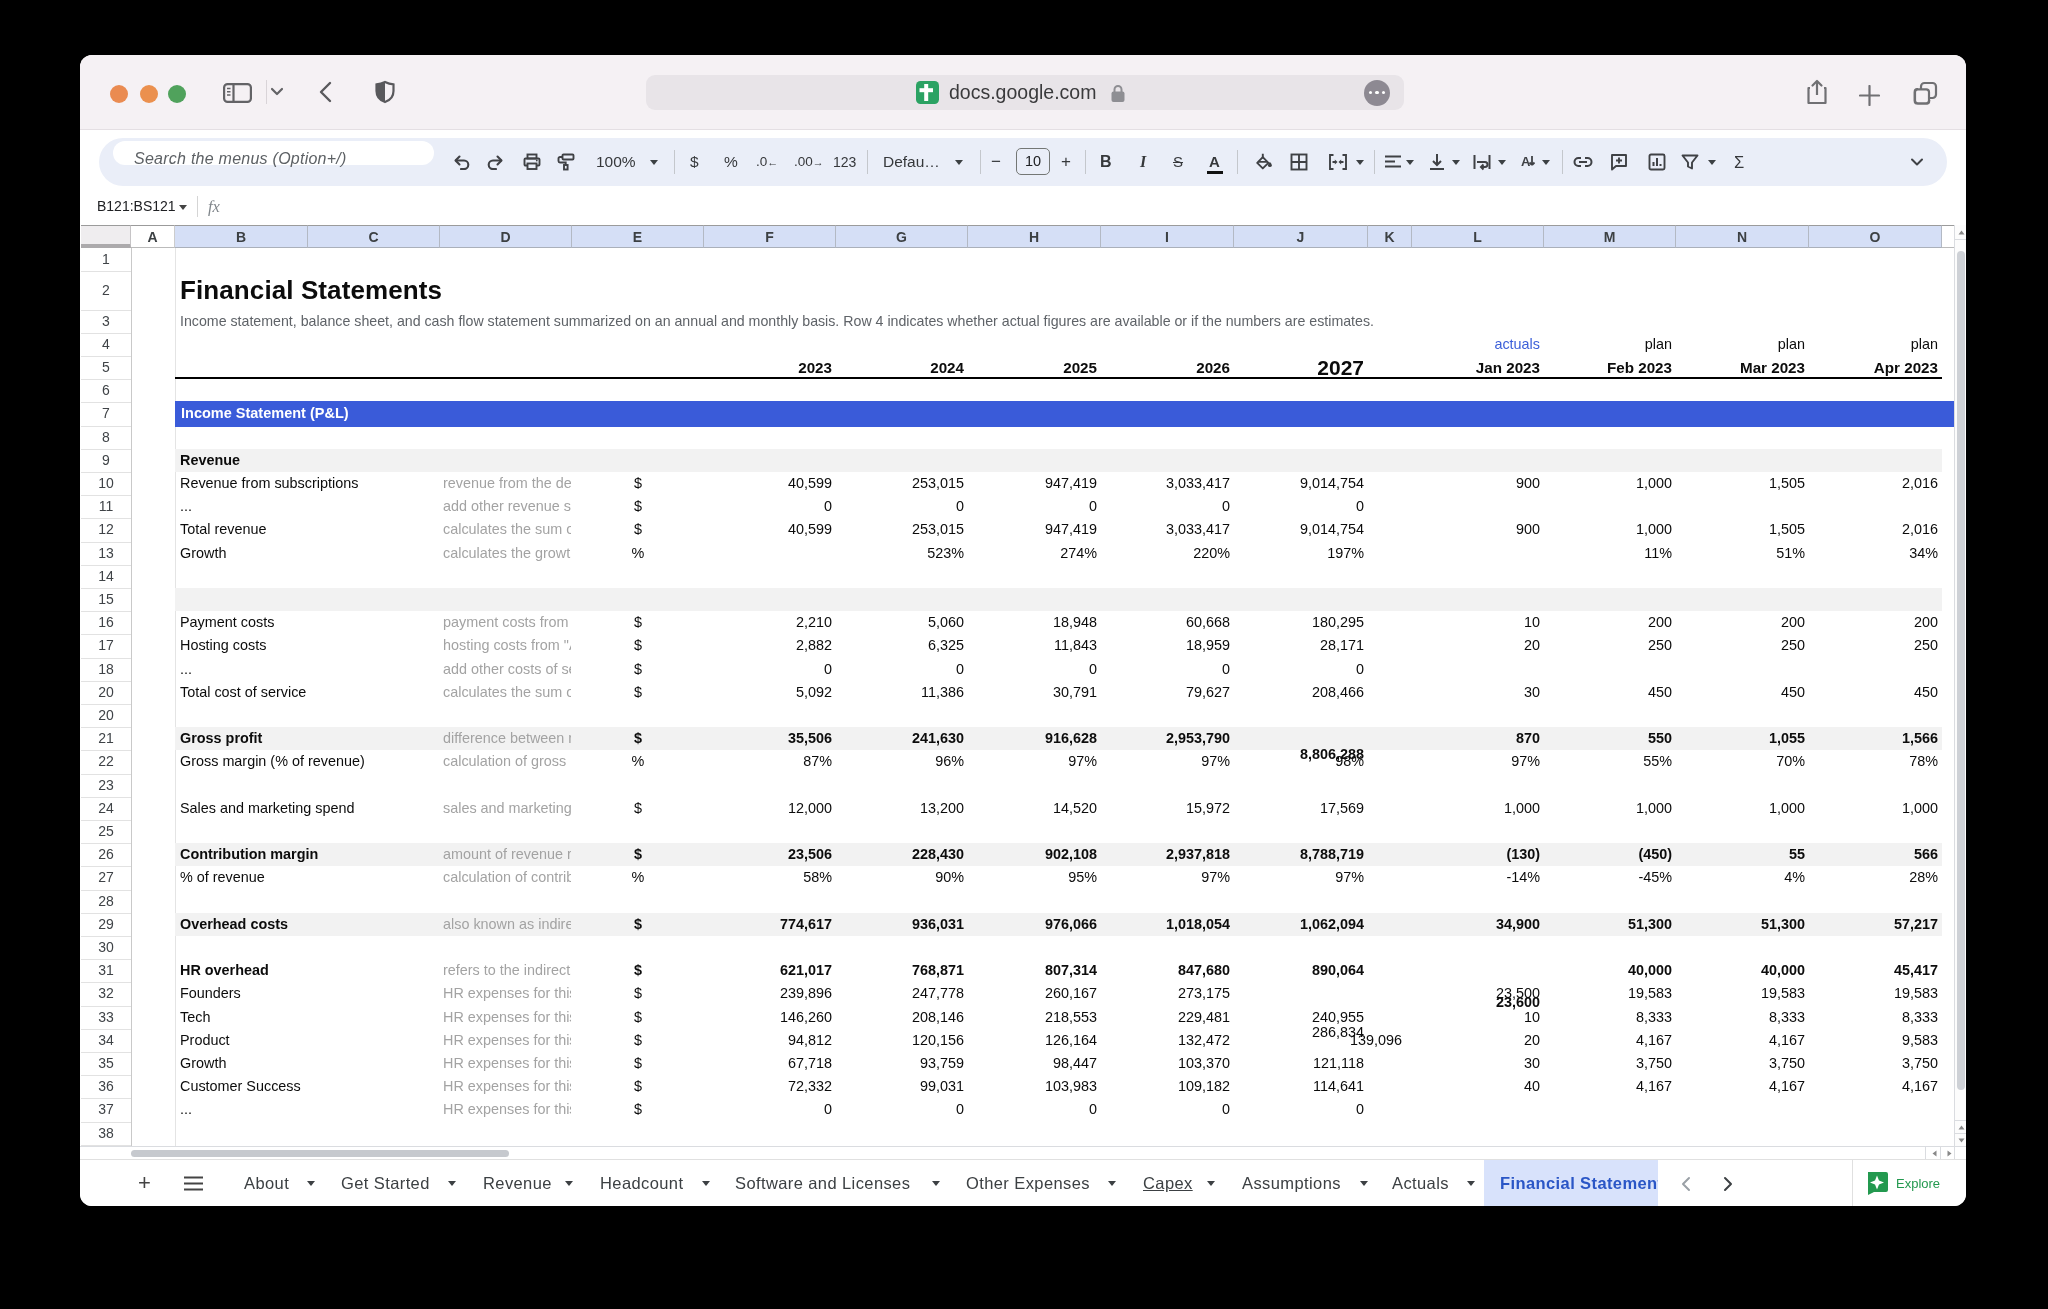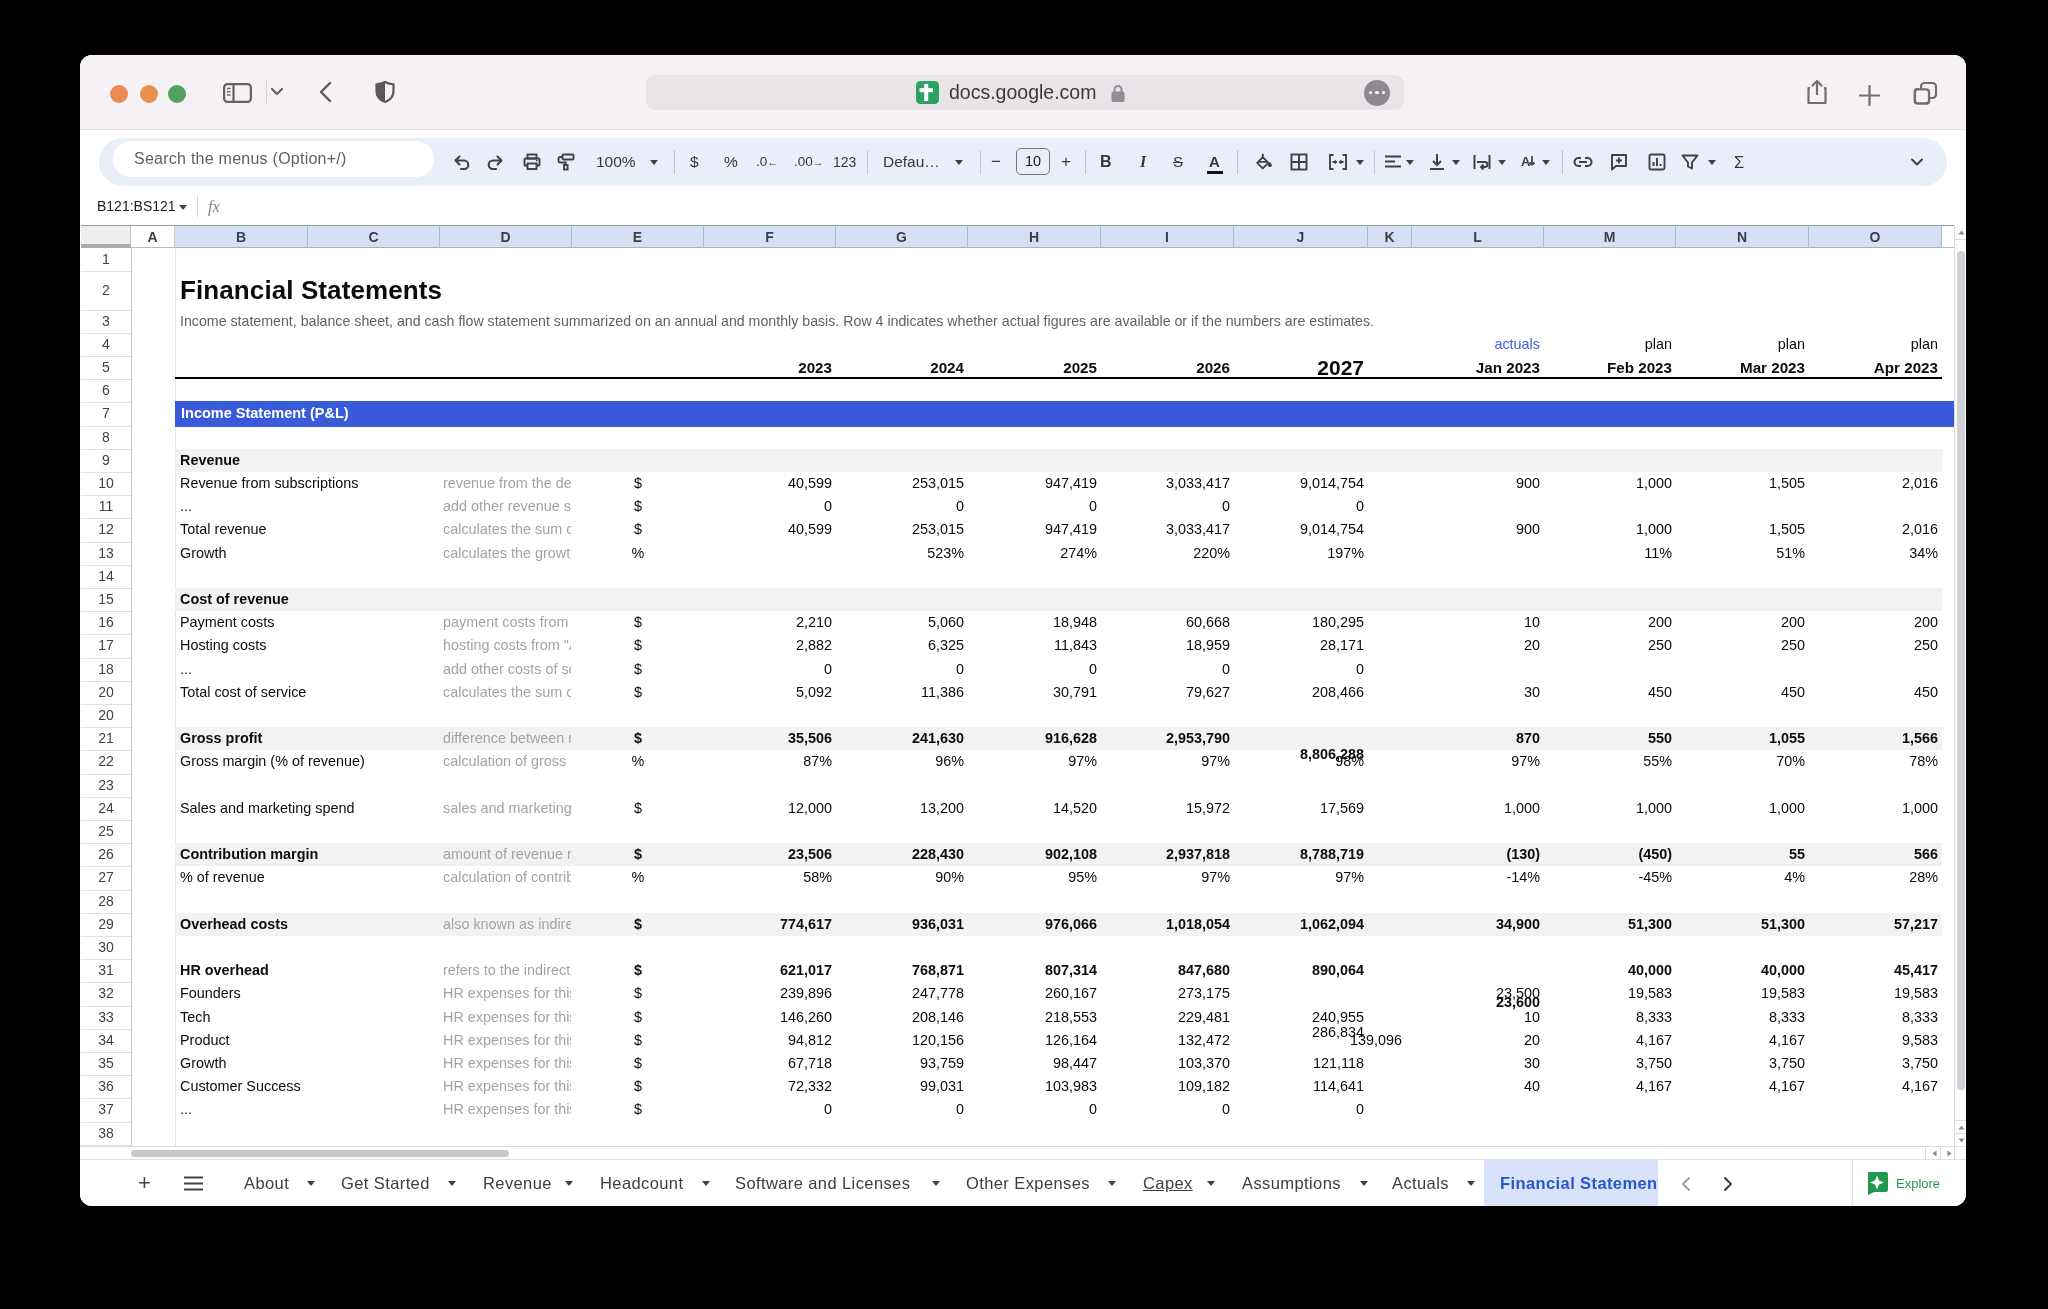--- a/index.html
+++ b/index.html
@@ -6,21 +6,21 @@
 .abs{position:absolute;}
 
 .titlebar{position:absolute;left:0;top:0;width:1886px;height:75px;background:#f5f1f4;border-bottom:1px solid #e4dfe3;box-sizing:border-box;}
 .tl{position:absolute;top:30px;width:18px;height:18px;border-radius:50%;}
 .urlbar{position:absolute;left:566px;top:20px;width:758px;height:35px;background:#e8e4e8;border-radius:9px;}
 .urltxt{position:absolute;left:303px;top:0;height:35px;line-height:35px;font-size:19.5px;color:#3a3a3c;letter-spacing:0;}
 .icn{position:absolute;}
 
 .toolbar{position:absolute;left:0;top:75px;width:1886px;height:58px;background:#fff;}
 .tpill{position:absolute;left:19px;top:8px;width:1848px;height:48px;background:#eaeef8;border-radius:24px;}
-.searchpill{position:absolute;left:14px;top:3px;width:321px;height:36px;background:#fff;border-radius:18px;}
+.searchpill{position:absolute;left:14px;top:3px;width:321px;height:24px;background:#fff;border-radius:18px;font-style:italic;}
 .searchtxt{position:absolute;left:21px;top:0;height:36px;line-height:36px;font-size:16px;letter-spacing:0.25px;color:#5d6165;}
 .tbtxt{position:absolute;top:0;height:48px;line-height:48px;font-size:15.5px;color:#36383b;}
 .tbsep{position:absolute;top:12px;width:1px;height:24px;background:#c4c7cc;}
 .caret{position:absolute;width:0;height:0;border-left:4.5px solid transparent;border-right:4.5px solid transparent;border-top:5px solid #3c4043;}
 
 .fbar{position:absolute;left:0;top:133px;width:1886px;height:37px;background:#fff;}
 .fbar .name{position:absolute;left:17px;top:0;height:37px;line-height:37px;font-size:14px;color:#202124;}
 
 .grid{position:absolute;left:0;top:170px;width:1886px;height:921px;background:#fff;overflow:hidden;}
 .hdr{position:absolute;top:0;height:23px;background:#d5dff6;border-top:1px solid #9b9b9b;box-sizing:border-box;}
@@ -420,23 +420,20 @@
         <div class="c" style="left:492px;width:132px;text-align:center;">%</div>
         <div class="c num" style="left:758px;width:126px;">523%</div>
         <div class="c num" style="left:890px;width:127px;">274%</div>
         <div class="c num" style="left:1023px;width:127px;">220%</div>
         <div class="c num" style="left:1156px;width:128px;">197%</div>
         <div class="c num" style="left:1466px;width:126px;">11%</div>
         <div class="c num" style="left:1598px;width:127px;">51%</div>
         <div class="c num" style="left:1731px;width:127px;">34%</div>
       </div>
 <div class="band" style="top:362.9px;height:23.2px;"></div>
-<div class="row" style="top:362.9px;height:23.2px;line-height:23.2px;">
-        <div class="c bold" style="left:100px;width:400px;">Cost of revenue</div>
-      </div>
 <div class="row" style="top:386.1px;height:23.2px;line-height:23.2px;">
         <div class="c" style="left:100px;width:250px;">Payment costs</div>
         <div class="c desc" style="left:363px;width:128px;">payment costs from ‘</div>
         <div class="c" style="left:492px;width:132px;text-align:center;">$</div>
         <div class="c num" style="left:626px;width:126px;">2,210</div>
         <div class="c num" style="left:758px;width:126px;">5,060</div>
         <div class="c num" style="left:890px;width:127px;">18,948</div>
         <div class="c num" style="left:1023px;width:127px;">60,668</div>
         <div class="c num" style="left:1156px;width:128px;">180,295</div>
         <div class="c num" style="left:1334px;width:126px;">10</div>

